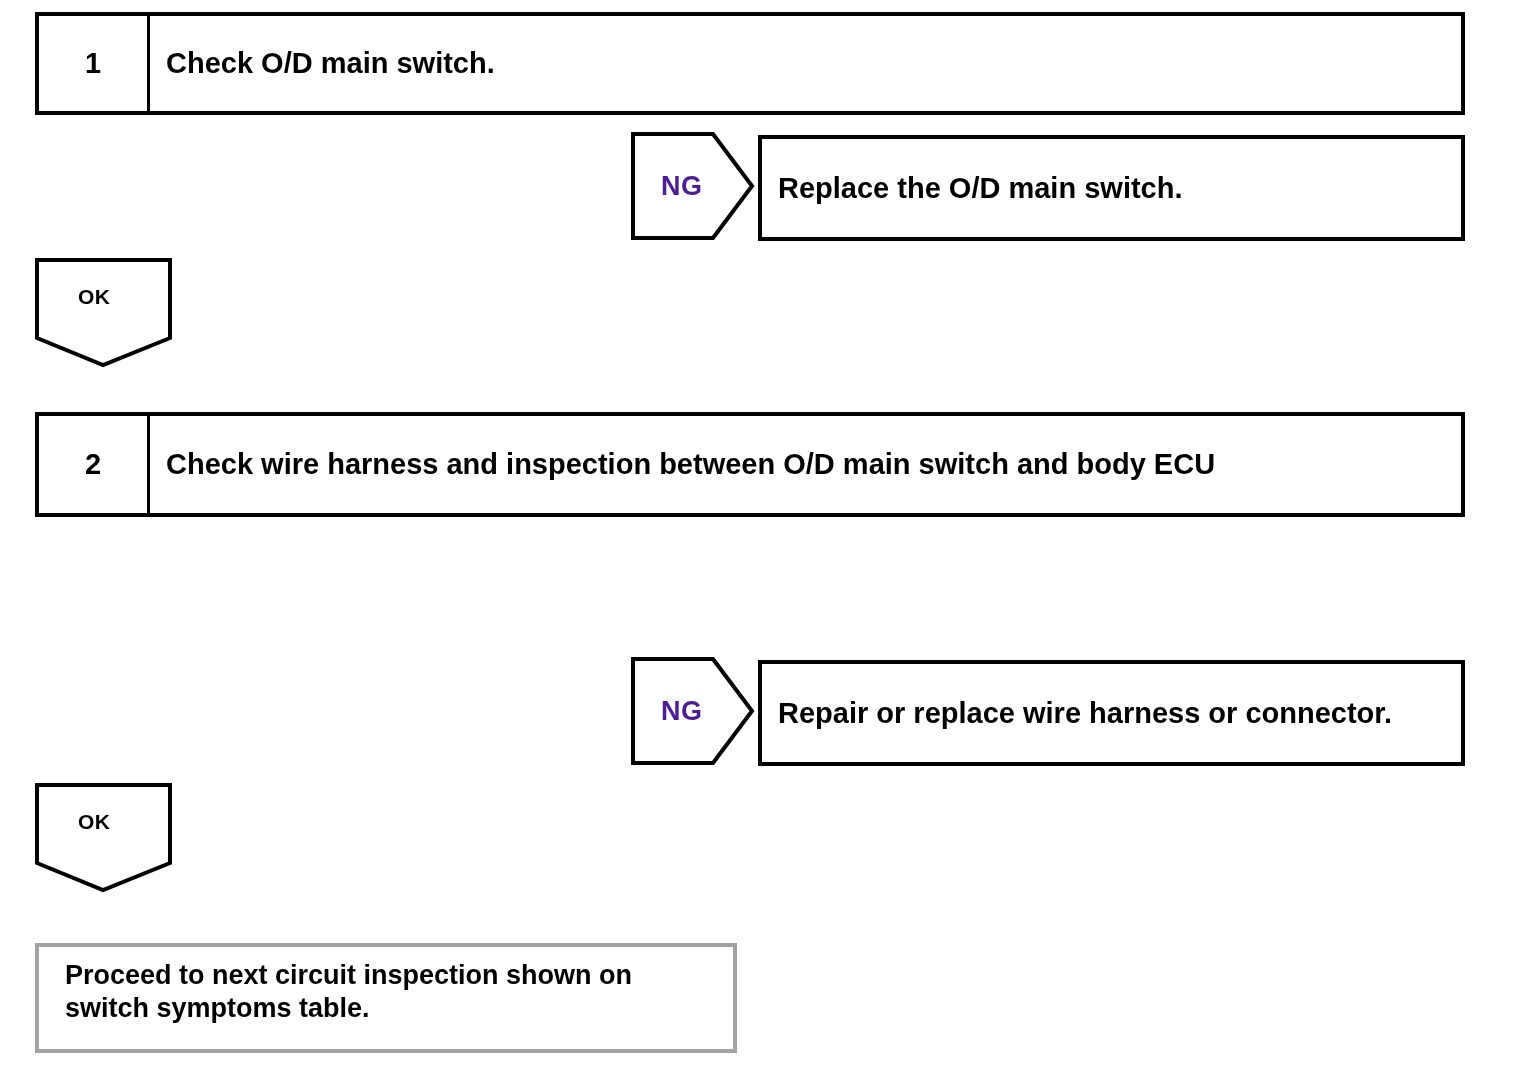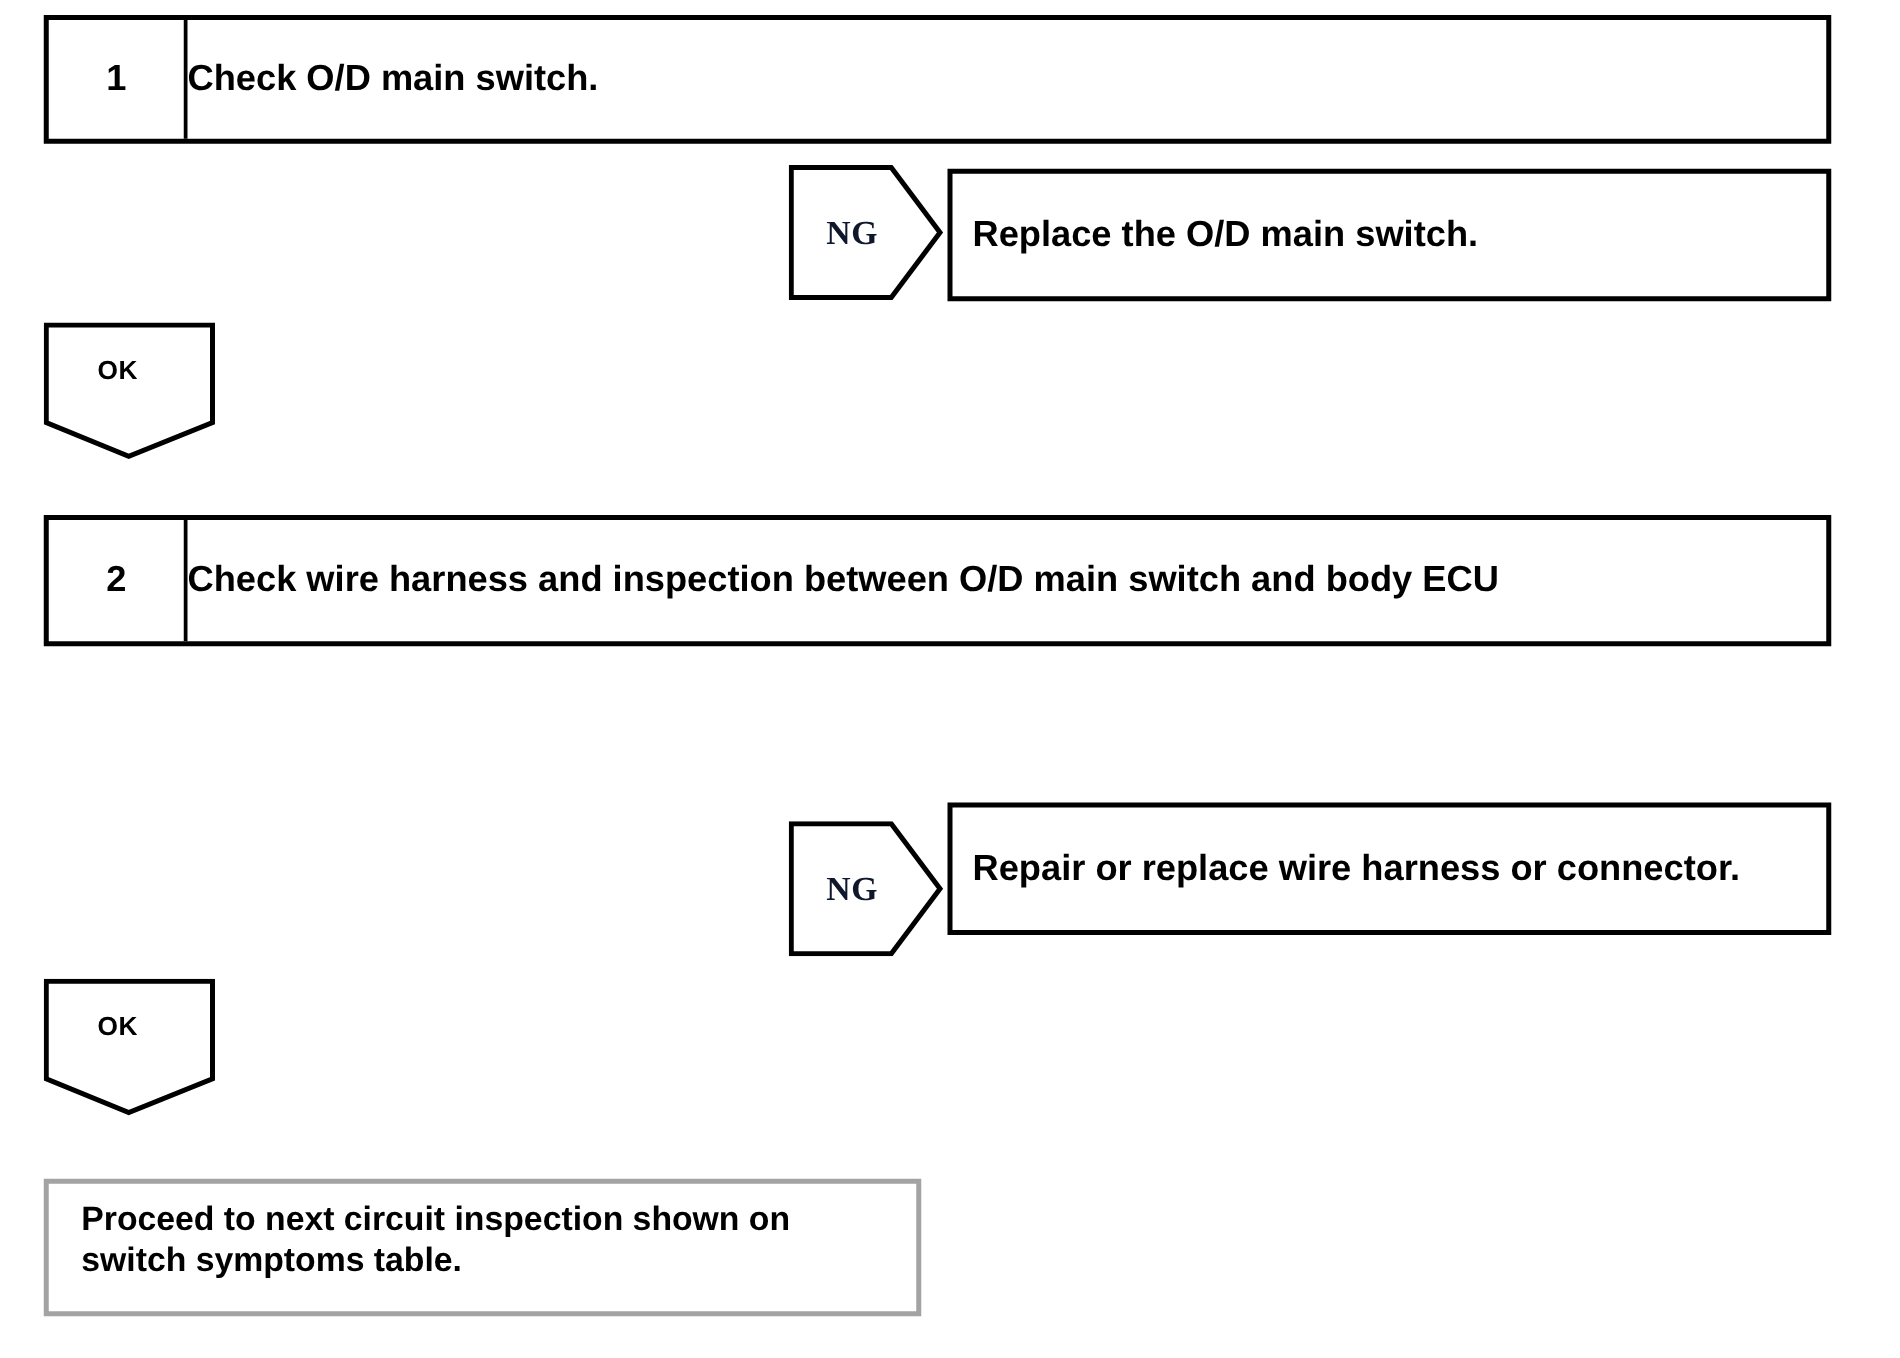--- a/index.html
+++ b/index.html
@@ -39,21 +39,21 @@
     justify-content: center;
     font-size: 29px;
     font-weight: bold;
     color: #000000;
     letter-spacing: 0px;
   }
   .step-text {
     flex: 1 1 auto;
     display: flex;
     align-items: center;
-    padding-left: 0;
+    padding-left: 16px;
     padding-right: 10px;
     font-size: 29px;
     font-weight: bold;
     color: #000000;
     line-height: 1.15;
     white-space: nowrap;
   }
   
   .result-box {
     border: 4px solid #000000;
@@ -85,23 +85,22 @@
   .ng-arrow {
     position: absolute;
   }
   .ng-arrow svg {
     display: block;
   }
   .ng-label {
     position: absolute;
     font-size: 27px;
     font-weight: bold;
-    color: #0f172a;
+    color: #4c1d95;
     letter-spacing: 0.5px;
-    font-family: Liberation Serif, serif;
   }
   
   .ok-pent {
     position: absolute;
   }
   .ok-pent svg {
     display: block;
   }
   .ok-label {
     position: absolute;
@@ -144,21 +143,21 @@
     <div class="step-text">Check wire harness and inspection between O/D main switch and body ECU</div>
   </div>
 
   <div class="ng-arrow" style="left:631px; top:657px; width:124px; height:108px;">
     <svg width="124" height="108" viewBox="0 0 124 108" xmlns="http://www.w3.org/2000/svg">
       <polygon points="2,2 82,2 121,54 82,106 2,106" fill="#ffffff" stroke="#000000" stroke-width="4" stroke-linejoin="miter"></polygon>
     </svg>
   </div>
   <div class="ng-label" style="left:661px; top:696px;">NG</div>
 
-  <div class="node result-box" style="left:758px; top:642px; width:707px; height:106px;">
+  <div class="node result-box" style="left:758px; top:660px; width:707px; height:106px;">
     <span>Repair or replace wire harness or connector.</span>
   </div>
 
   <div class="ok-pent" style="left:35px; top:783px; width:137px; height:110px;">
     <svg width="137" height="110" viewBox="0 0 137 110" xmlns="http://www.w3.org/2000/svg">
       <polygon points="2,2 135,2 135,80 68,107 2,80" fill="#ffffff" stroke="#000000" stroke-width="4" stroke-linejoin="miter"></polygon>
     </svg>
   </div>
   <div class="ok-label" style="left:78px; top:810px;">OK</div>
 

